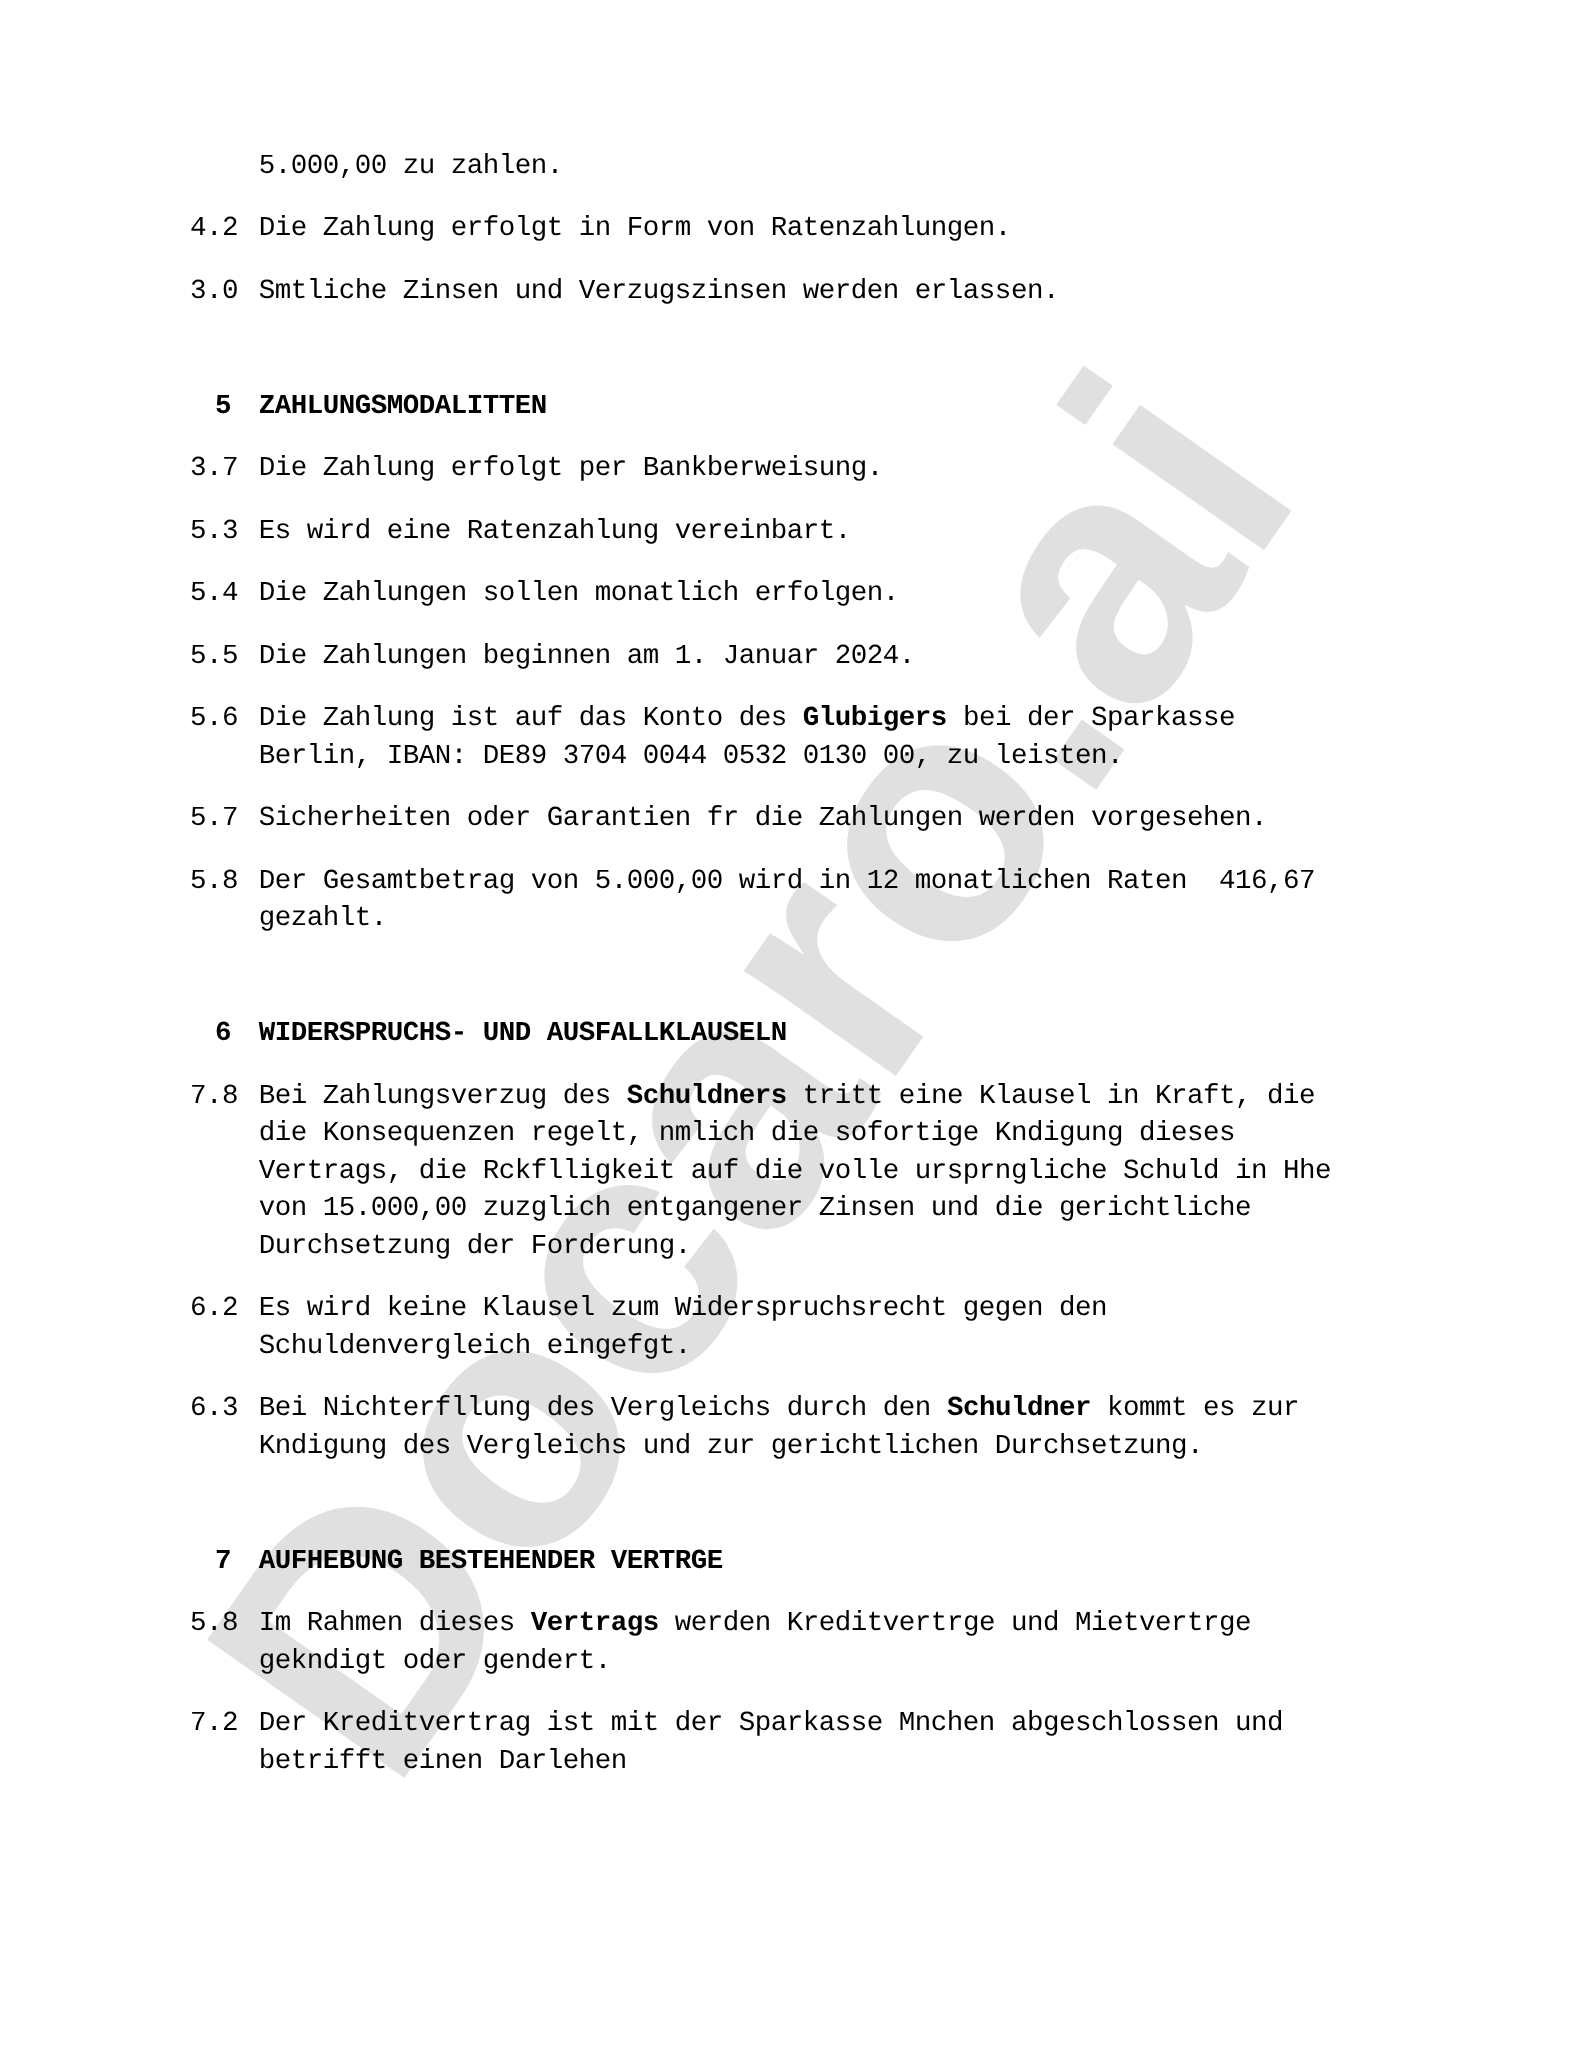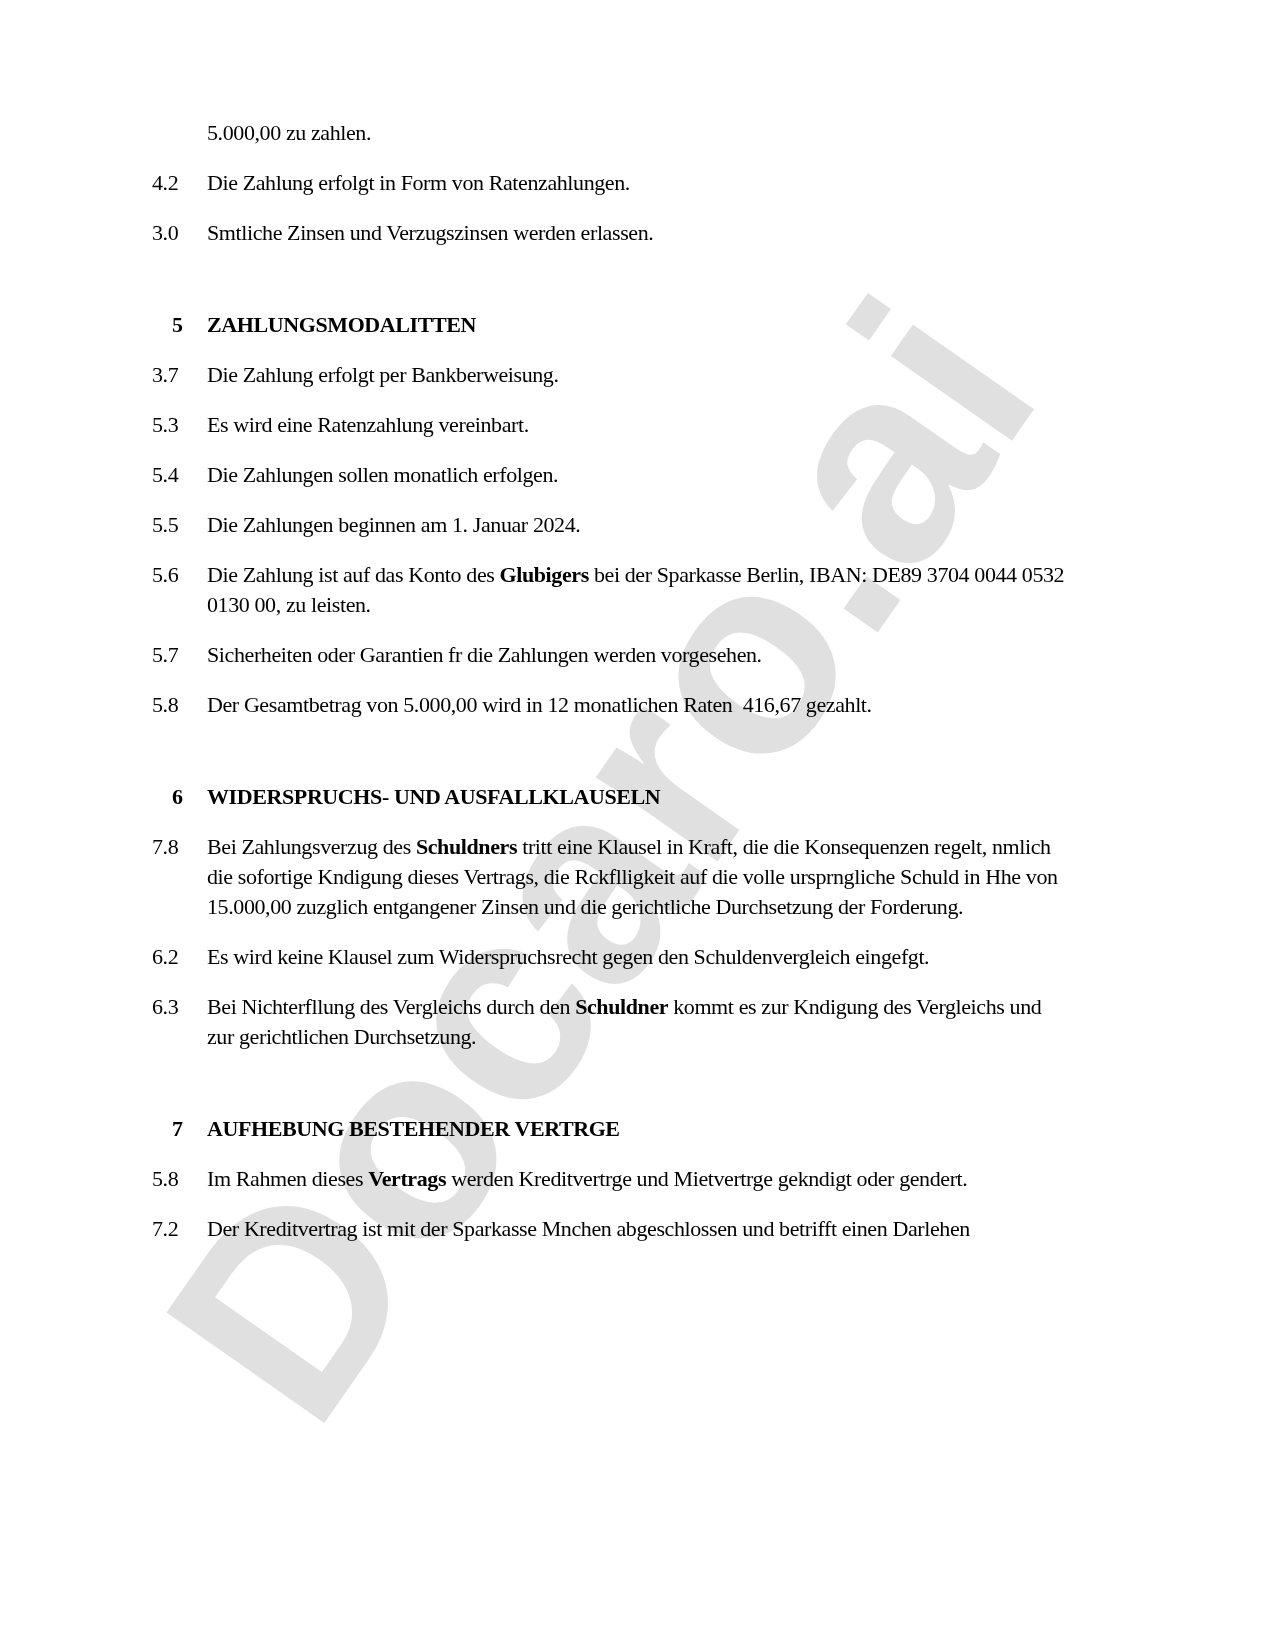--- a/index.html
+++ b/index.html
@@ -37,20 +37,21 @@
     width: 917px; 
     z-index: 1;
   }
   .block {
     display: grid;
     grid-template-columns: 55px 862px;
     margin: 0 0 20px 0;
     font-size: 22px;
     line-height: 30px;
     letter-spacing: -0.4px;
+    font-family: Liberation Mono, monospace;
   }
   .block .num {
     white-space: nowrap;
   }
   .block .txt {
     white-space: pre-wrap;
   }
   .block.heading {
     margin-top: 62px;
     font-weight: bold;

